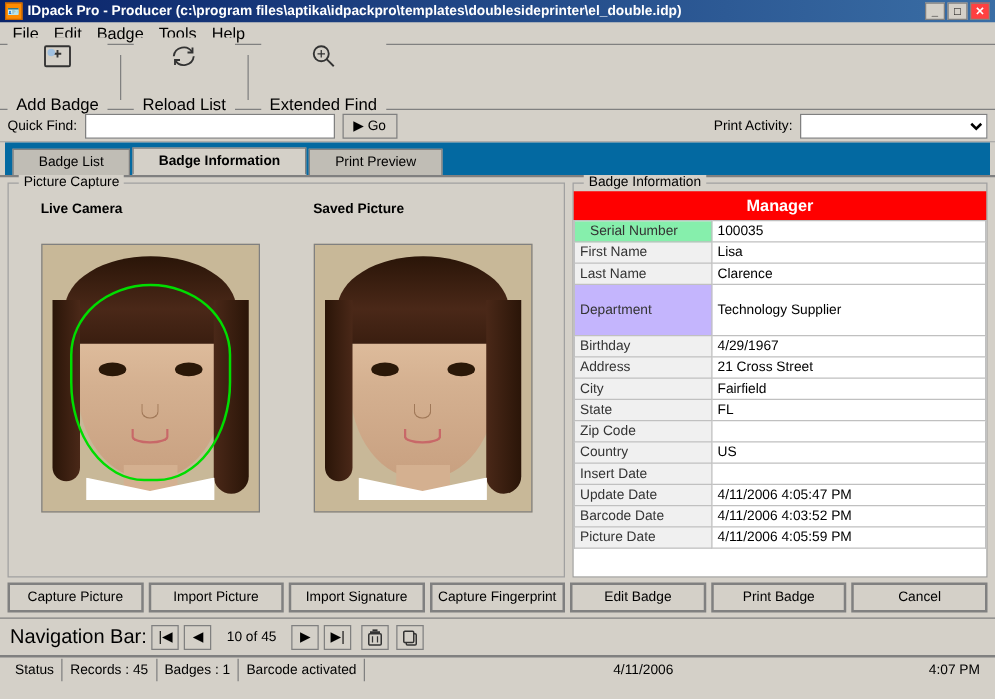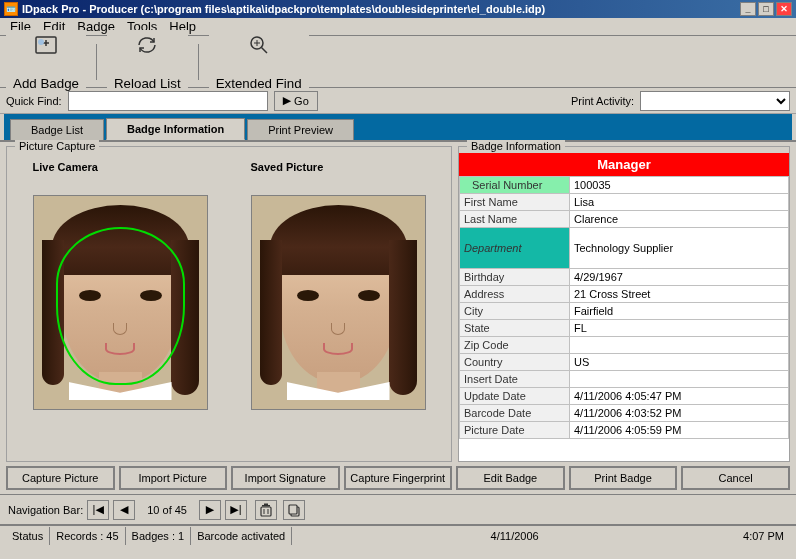--- a/index.html
+++ b/index.html
@@ -213,21 +213,21 @@
               </tr>
               <tr>
                 <td style="padding: 2px 4px; border: 1px solid rgb(192, 192, 192); background: rgb(240, 240, 240); width: 110px; color: rgb(51, 51, 51);">First Name</td>
                 <td style="padding: 2px 4px; border: 1px solid rgb(192, 192, 192); background: white;">Lisa</td>
               </tr>
               <tr>
                 <td style="padding: 2px 4px; border: 1px solid rgb(192, 192, 192); background: rgb(240, 240, 240); width: 110px; color: rgb(51, 51, 51); margin-top: 20px;">Last Name</td>
                 <td style="padding: 2px 4px; border: 1px solid rgb(192, 192, 192); background: white;">Clarence</td>
               </tr>
               <tr>
-                <td style="padding: 2px 4px; border: 1px solid rgb(192, 192, 192); background: #14b8a6; width: 110px; color: rgb(51, 51, 51); font-style: italic;">Department</td>
+                <td style="padding: 2px 4px; border: 1px solid rgb(192, 192, 192); background: #c4b5fd; width: 110px; color: rgb(51, 51, 51);">Department</td>
                 <td style="padding: 14px 4px; border: 1px solid rgb(192, 192, 192); background: white;">Technology Supplier</td>
               </tr>
               <tr>
                 <td style="padding: 2px 4px; border: 1px solid rgb(192, 192, 192); background: rgb(240, 240, 240); width: 110px; color: rgb(51, 51, 51);">Birthday</td>
                 <td style="padding: 2px 4px; border: 1px solid rgb(192, 192, 192); background: white;">4/29/1967</td>
               </tr>
               <tr>
                 <td style="padding: 2px 4px; border: 1px solid rgb(192, 192, 192); background: rgb(240, 240, 240); width: 110px; color: rgb(51, 51, 51);">Address</td>
                 <td style="padding: 2px 4px; border: 1px solid rgb(192, 192, 192); background: white;">21 Cross Street</td>
               </tr>
@@ -279,21 +279,21 @@
     <button class="action-btn" style="flex:1;height:24px;background:#d4d0c8;border:2px solid #808080;font-size:11px;cursor:pointer;">Capture Fingerprint</button>
   </div>
   <div style="flex:1; display:flex; gap:4px;">
     <button style="flex:1;height:24px;background:#d4d0c8;border:2px solid #808080;font-size:11px;cursor:pointer;">Edit Badge</button>
     <button style="flex:1;height:24px;background:#d4d0c8;border:2px solid #808080;font-size:11px;cursor:pointer;">Print Badge</button>
     <button style="flex:1;height:24px;background:#d4d0c8;border:2px solid #808080;font-size:11px;cursor:pointer;">Cancel</button>
   </div>
 </div>
 
 <div class="nav-bar">
-  <span style="font-size:11px;">Navigation Bar:</span>
+  <span style="font-size:16px;">Navigation Bar:</span>
   <button class="nav-btn" title="First">|◀</button>
   <button class="nav-btn" title="Previous">◀</button>
   <span style="font-size:11px;padding:0 8px;">10 of 45</span>
   <button class="nav-btn" title="Next">▶</button>
   <button class="nav-btn" title="Last">▶|</button>
   <button class="nav-btn" title="Delete" style="margin-left:4px;">
     <svg width="14" height="14" viewBox="0 0 14 14">
         <rect x="3" y="2" width="8" height="1.5" fill="#333"></rect>
         <rect x="5" y="0.5" width="4" height="1.5" fill="#333"></rect>
         <rect x="2" y="4" width="10" height="9" rx="1" fill="none" stroke="#333" stroke-width="1.2"></rect>

